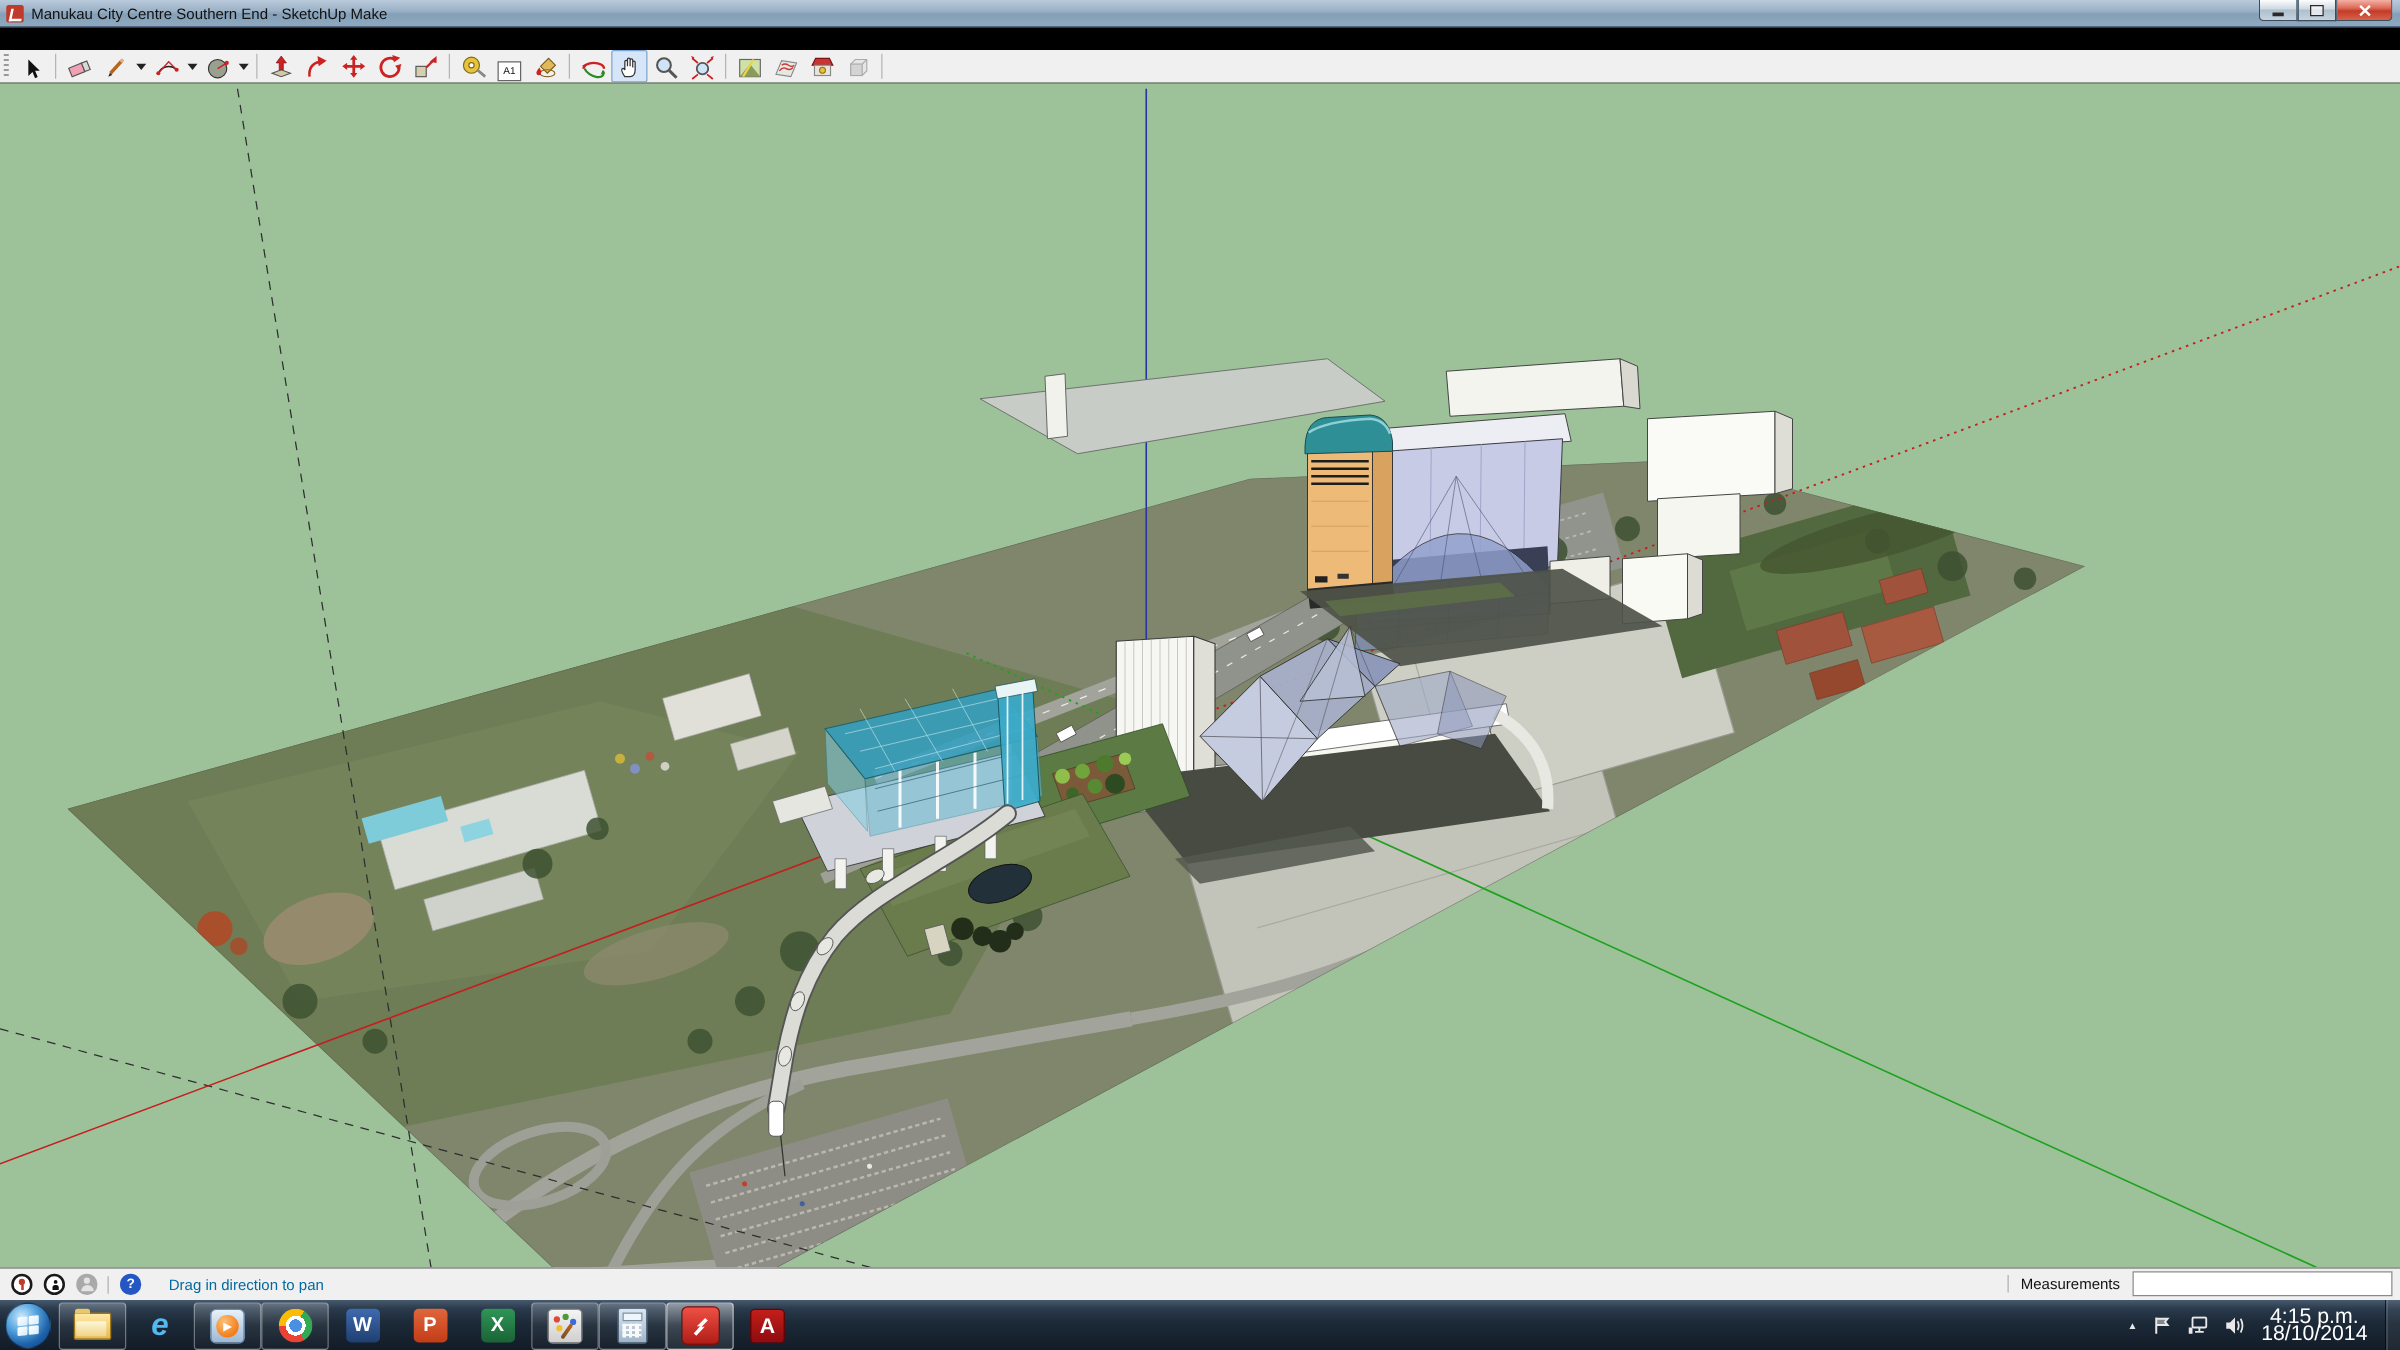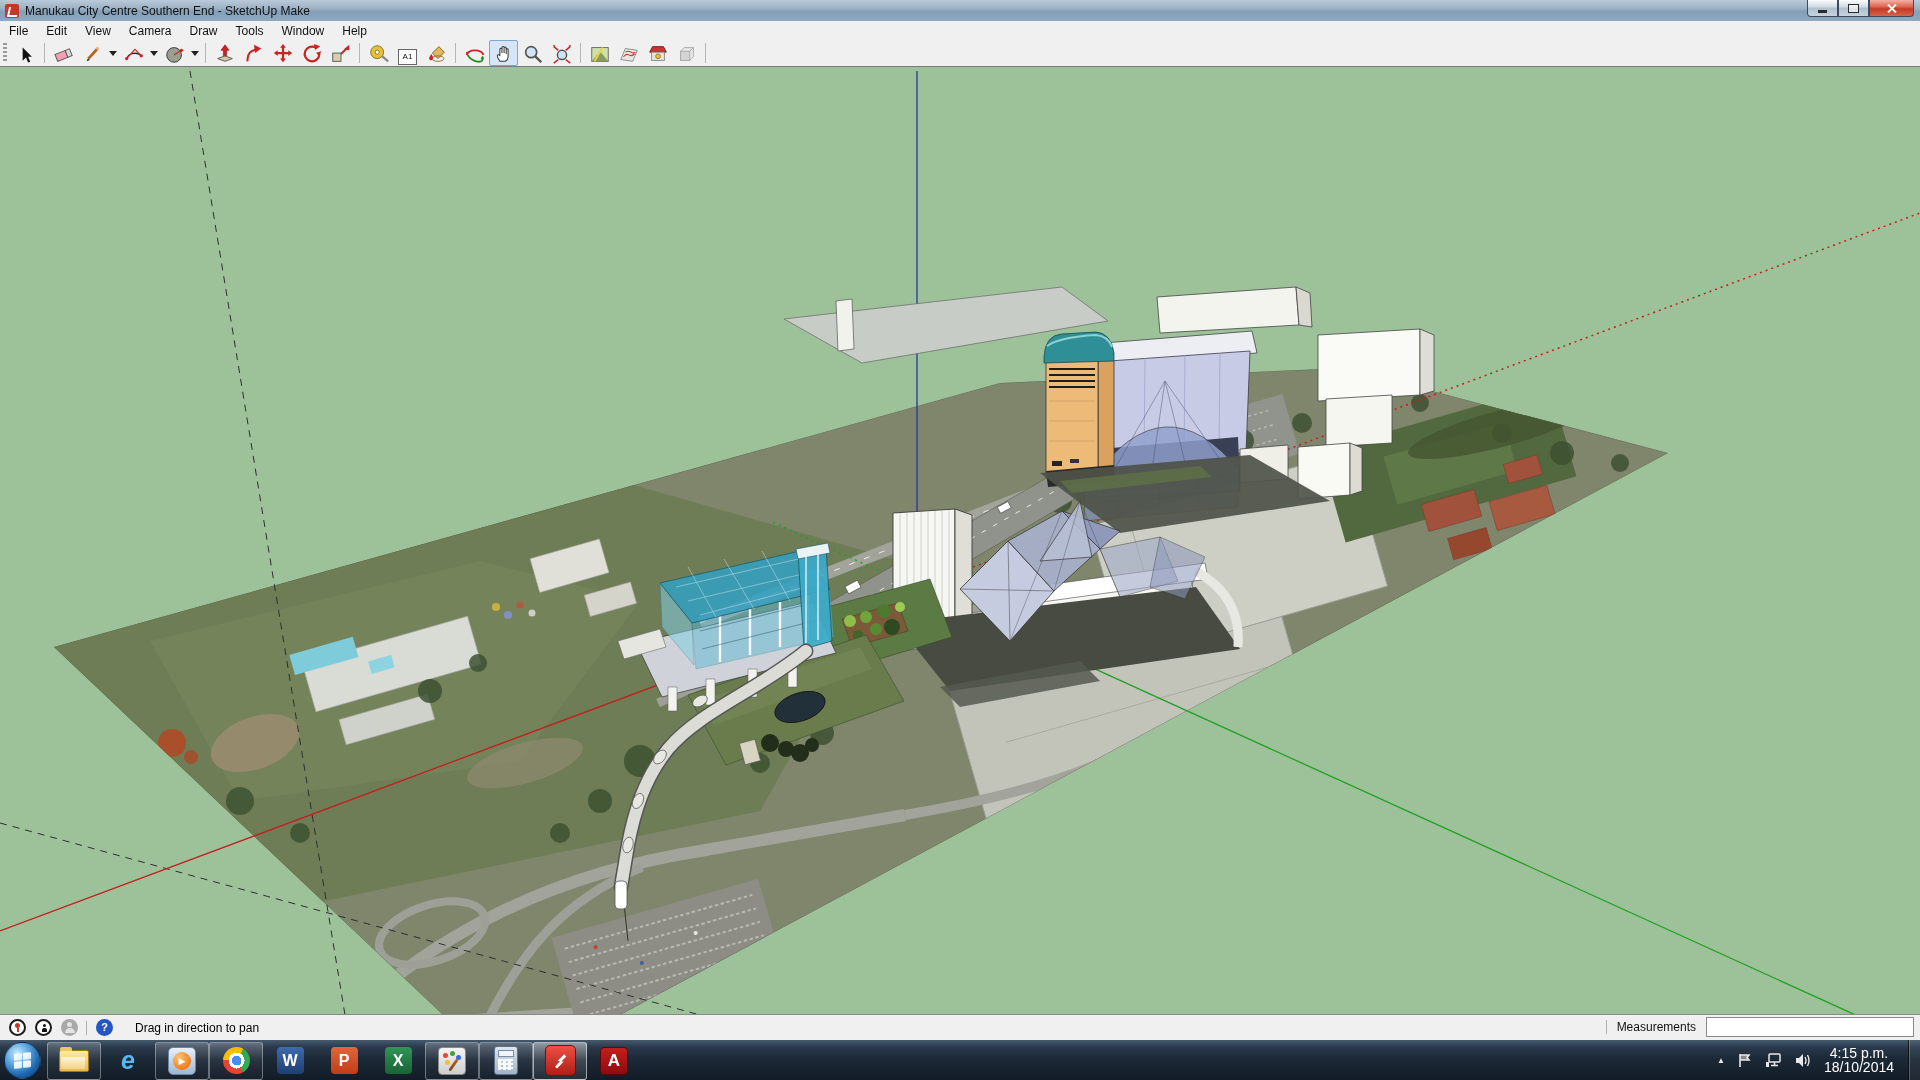--- a/index.html
+++ b/index.html
@@ -61,21 +61,21 @@
   #geo-icon:before{content:"";position:absolute;left:4px;top:2px;width:5px;height:5px;border-radius:50%;background:#c0392b;}
   #geo-icon:after{content:"";position:absolute;left:5.5px;top:7px;width:2px;height:4px;background:#c0392b;}
   #credit-icon{border:2px solid #1a1a1a;box-sizing:border-box;background:#fff;}
   #credit-icon:before{content:"";position:absolute;left:5.5px;top:2.5px;width:3px;height:3px;border-radius:50%;background:#111;}
   #credit-icon:after{content:"";position:absolute;left:4.5px;top:6.5px;width:5px;height:4px;border-radius:2px 2px 0 0;background:#111;}
   #signin-icon{background:#a9a9a9;}
   #signin-icon:before{content:"";position:absolute;left:6px;top:3px;width:5px;height:5px;border-radius:50%;background:#e4e4e4;}
   #signin-icon:after{content:"";position:absolute;left:3.5px;top:9px;width:10px;height:5px;border-radius:5px 5px 0 0;background:#e4e4e4;}
   #help-icon{background:#2456c4;color:#fff;font-size:11px;font-weight:bold;text-align:center;line-height:17px;}
   .stat-sep{width:1px;height:14px;background:#b0b0b0;margin-left:8px;flex:none;}
-  #status-hint{font-size:12px;color:#000000;margin-left:22px;}
+  #status-hint{font-size:12px;color:#0369a1;margin-left:22px;}
   #meas-wrap{position:absolute;right:6px;top:2px;display:flex;align-items:center;}
   #meas-label{font-size:12px;color:#111;margin-right:10px;}
   #meas-input{width:200px;height:18px;border:1px solid #8a8a8a;background:#fff;font-size:12px;padding:0 3px;}
 
   
   #taskbar{left:0;top:1040px;width:1920px;height:40px;
     background:linear-gradient(180deg,#46596d 0%,#2a3a4c 18%,#1c2937 45%,#121c27 100%);
     display:flex;align-items:center;}
   #start-orb{width:37px;height:37px;border-radius:50%;margin:0 6px 0 4px;flex:none;position:relative;
     background:radial-gradient(circle at 35% 30%,#cdeaff,#5aa7e0 35%,#1f64ab 65%,#0a3a74 100%);
@@ -120,21 +120,21 @@
                repeating-linear-gradient(180deg,#fff 0 2px,transparent 2px 4px);opacity:.9;}
   #icon-sketchup{width:29px;height:29px;border-radius:5px;background:linear-gradient(180deg,#ee5044,#b01d16);
     border:1px solid #7a0e0a;display:flex;align-items:center;justify-content:center;}
   #icon-acrobat{width:26px;height:26px;border-radius:4px;background:linear-gradient(180deg,#c21f1a,#8e0b0f);
     border:1px solid #5e0608;}
   #icon-acrobat span{display:block;text-align:center;color:#fff;font-weight:bold;font-size:17px;line-height:26px;}
 
   #tray{position:absolute;right:0;top:0;height:40px;display:flex;align-items:center;}
   .tray-ic{margin-right:13px;color:#e8e8e8;flex:none;display:flex;align-items:center;}
   #tray-chevron{font-size:8px;color:#e8e8e8;}
-  #clock{color:#fff;font-size:14px;text-align:center;line-height:14px;margin-right:14px;}
+  #clock{color:#fff;font-size:17px;text-align:center;line-height:14px;margin-right:14px;}
   #show-desktop{width:11px;height:40px;border-left:1px solid rgba(0,0,0,.7);
     box-shadow:inset 1px 0 0 rgba(255,255,255,.25);background:rgba(255,255,255,.06);}
 </style>
 </head>
 <body>
 
 <div id="stage">
 
   <div class="abs" id="titlebar">
     <span id="app-icon"></span>
@@ -145,30 +145,20 @@
         </div>
       <div class="winbtn">
           <span class="glyph-max"></span>
         </div>
       <div class="winbtn" id="close-btn">
           <span class="glyph-x"></span>
         </div>
     </div>
   </div>
 
-  <div class="abs" id="menubar">
-    <span class="menu-item">File</span>
-    <span class="menu-item">Edit</span>
-    <span class="menu-item">View</span>
-    <span class="menu-item">Camera</span>
-    <span class="menu-item">Draw</span>
-    <span class="menu-item">Tools</span>
-    <span class="menu-item">Window</span>
-    <span class="menu-item">Help</span>
-  </div>
 
   <div class="abs" id="toolbar">
     <span id="grip"></span>
     <div class="tbtn" title="Select">
       <svg class="ticon" width="20" height="20" viewBox="0 0 24 24">
           <path d="M8 3 L8 19 L12 15 L14.5 21 L17 20 L14.5 14 L19 14 Z" fill="#111"></path>
         </svg>
     </div>
     <span class="tsep"></span>
     <div class="tbtn" title="Eraser">

